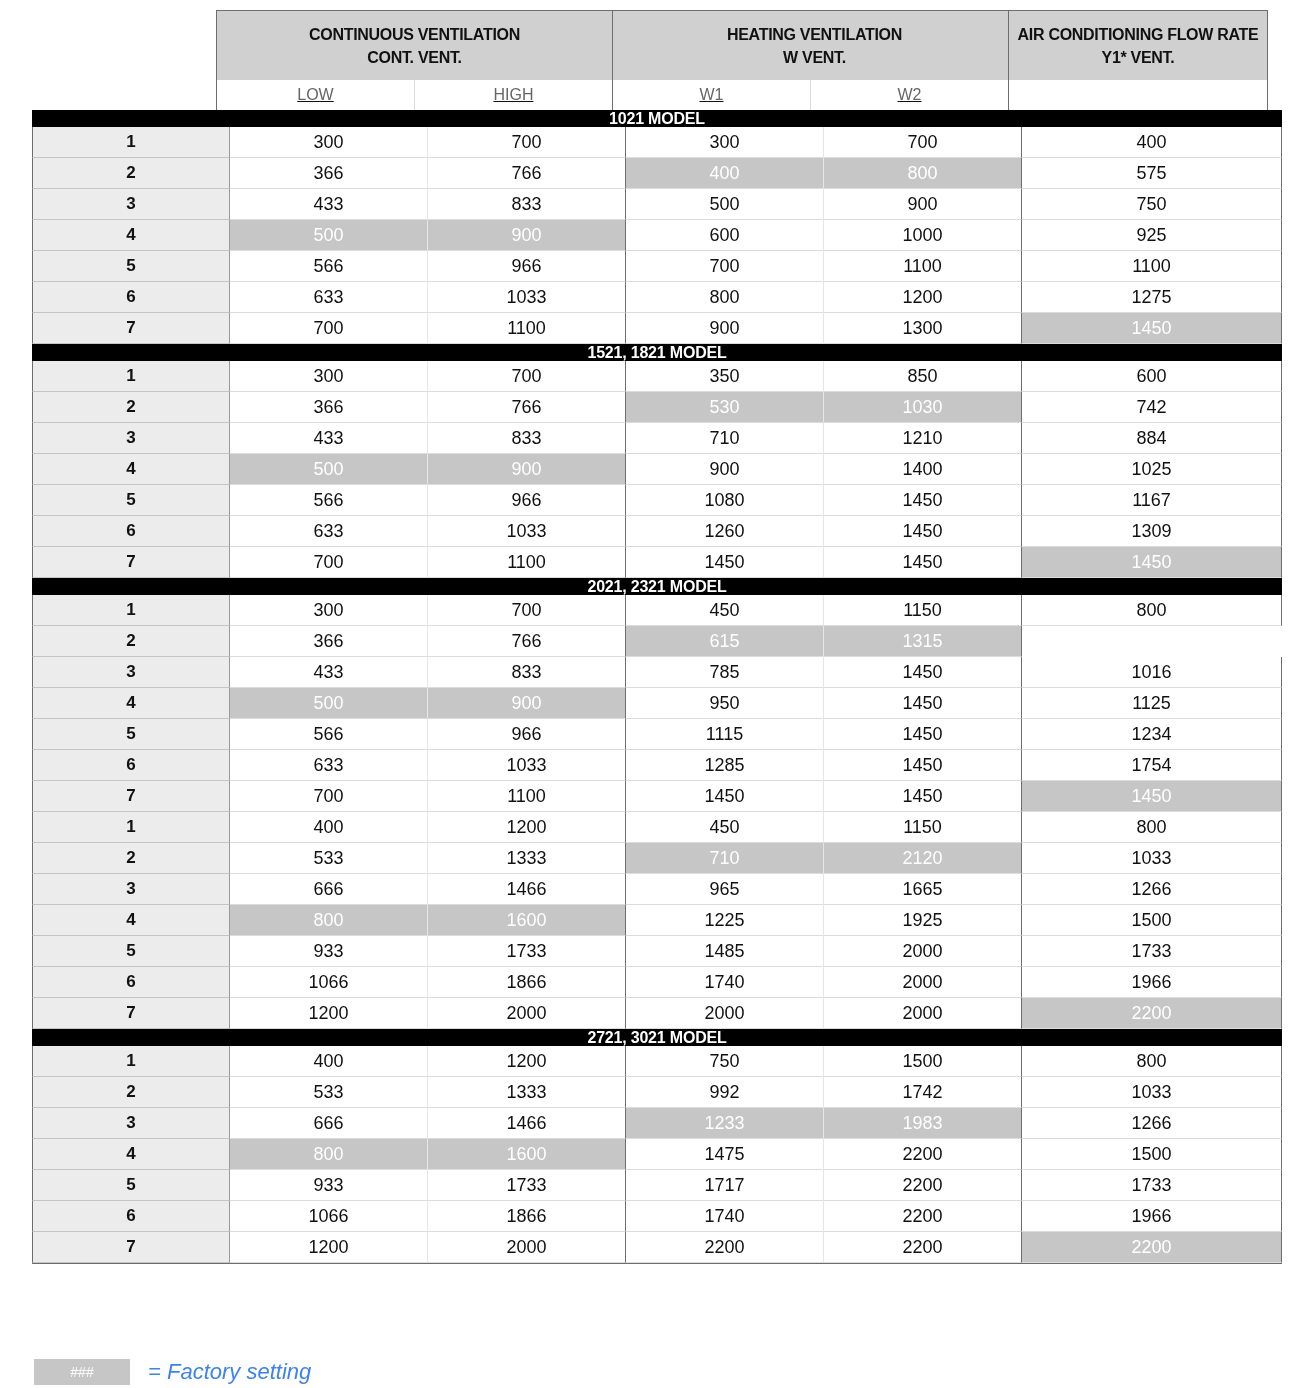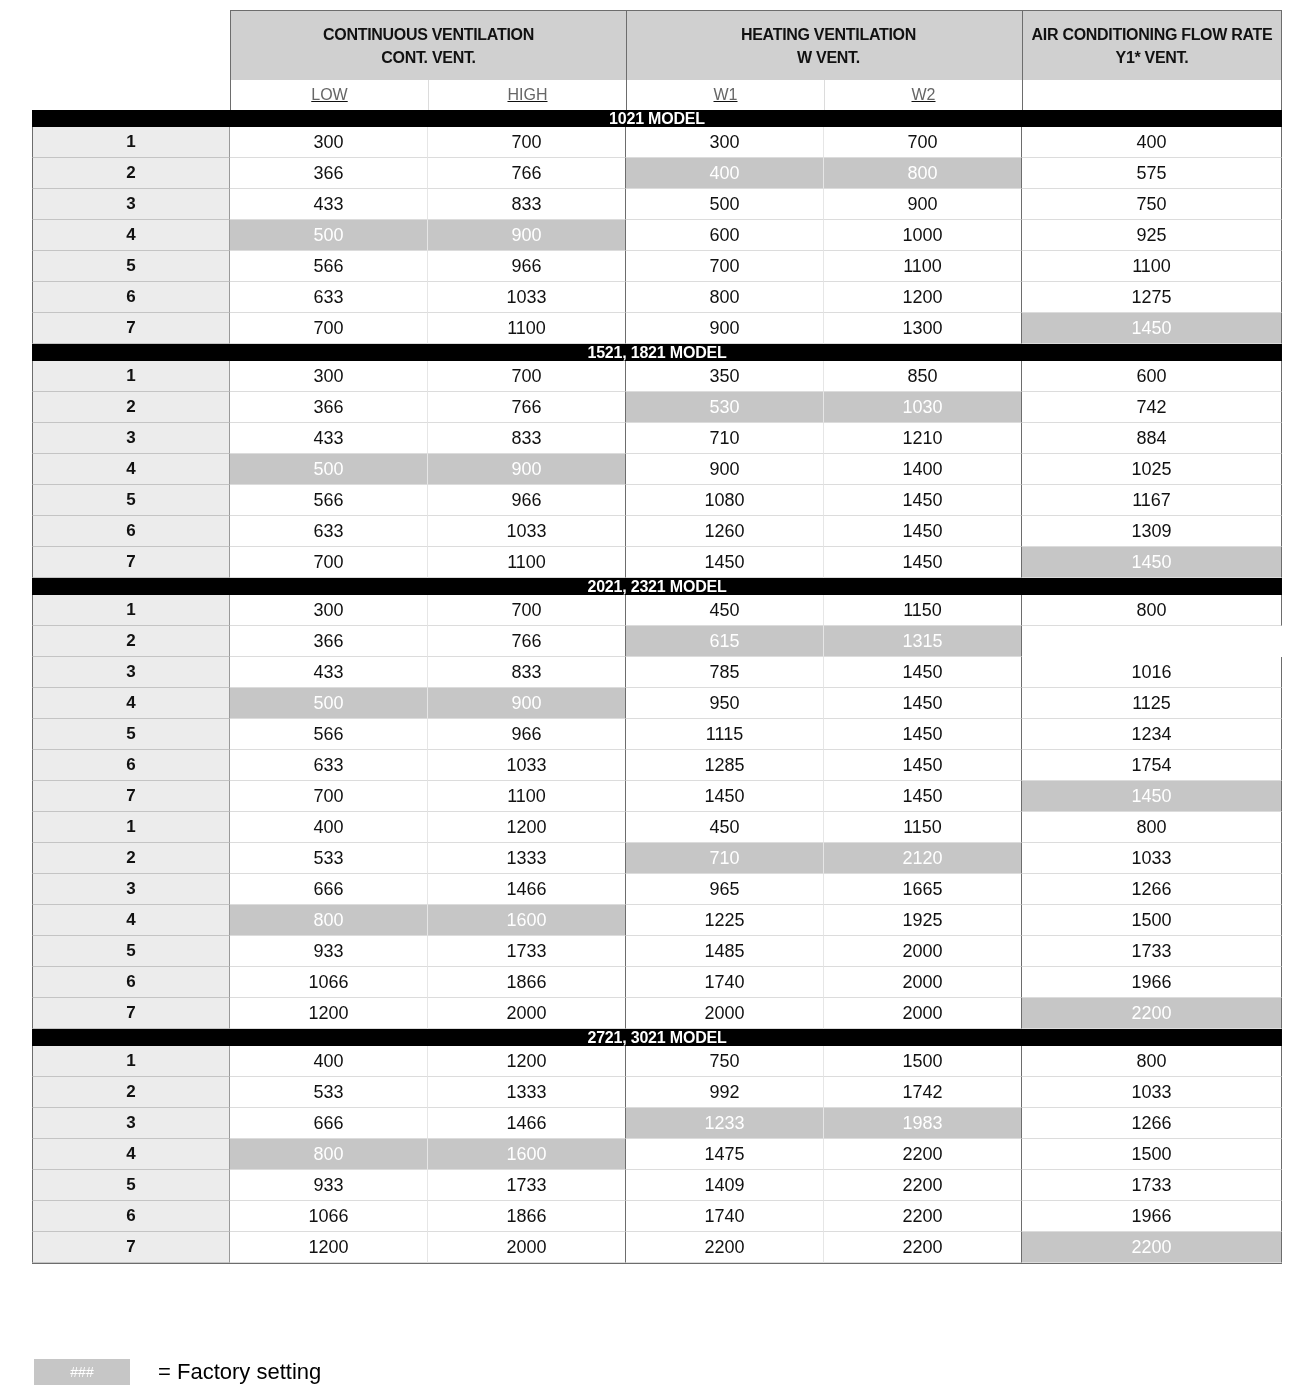--- a/index.html
+++ b/index.html
@@ -5,34 +5,34 @@
   html, body { margin: 0; padding: 0; background: #ffffff; }
   body { width: 1292px; height: 1388px; position: relative; font-family: "Liberation Sans", "DejaVu Sans", sans-serif; color: #111; }
   .row { display: flex; height: 31px; }
   .cell { box-sizing: border-box; display: flex; align-items: center; justify-content: center; font-size: 18px; border-bottom: 1px solid #dcdcdc; border-right: 1px solid #e6e6e6; }
   .c-label { width: 198px; background: #ececec; font-weight: bold; font-family: "Liberation Sans Narrow", "Liberation Sans", sans-serif; font-size: 17px; border-right: 1px solid #9a9a9a; border-bottom: 1px solid #c4c4c4; border-left: 1px solid #6d6d6d; }
   .c-low, .c-high, .c-w1, .c-w2 { width: 198px; }
   .c-high { border-right: 1.5px solid #6d6d6d; }
   .c-w2 { border-right: 1.5px solid #6d6d6d; }
   .c-ac { width: 260px; border-right: 1.5px solid #6d6d6d; }
   .fs { background: #c6c6c6; color: #ffffff; }
-  .head-wrap { position: absolute; left: 230px; top: 10px; width: 1052px; }
+  .head-wrap { position: absolute; left: 216px; top: 10px; width: 1052px; }
   .grp-row { display: flex; height: 70px; }
   .grp { box-sizing: border-box; background: #d0d0d0; display: flex; flex-direction: column; align-items: center; justify-content: center; font-weight: bold; font-size: 16px; line-height: 23px; text-align: center; letter-spacing: -0.3px; border-top: 1.5px solid #6d6d6d; border-left: 1.5px solid #6d6d6d; }
   .grp.last { border-right: 1.5px solid #6d6d6d; }
   .g1 { width: 396px; } .g2 { width: 396px; padding-left: 8px; } .g3 { width: 260px; }
   .sub-row { display: flex; height: 30px; text-decoration: underline; }
   .sub { box-sizing: border-box; width: 198px; display: flex; align-items: center; justify-content: center; font-size: 16px; color: #666; background: #fff; border-left: 1px solid #dcdcdc; }
   .sub.s1, .sub.s3 { border-left: 1.5px solid #6d6d6d; }
   .sub.s5 { width: 260px; border-left: 1.5px solid #6d6d6d; border-right: 1.5px solid #6d6d6d; }
   .body-wrap { position: absolute; left: 32px; top: 110px; width: 1250px; border-bottom: 1.5px solid #6d6d6d; }
   .band { height: 17px; background: #000; color: #fff; font-weight: bold; font-size: 16px; display: flex; align-items: center; justify-content: center; letter-spacing: -0.2px; }
   .legend { position: absolute; left: 34px; top: 1359px; display: flex; align-items: center; }
   .legend-swatch { width: 96px; height: 26px; background: #c6c6c6; color: #fff; display: flex; align-items: center; justify-content: center; font-size: 14px; }
-  .legend-text { margin-left: 28px; font-size: 22px; color: #000000; }
+  .legend-text { margin-left: 18px; font-size: 22px; color: #3b82f6; font-style: italic; }
 </style>
 </head>
 <body>
 
 <div class="head-wrap">
   <div class="grp-row">
     <div class="grp g1">
       <span>CONTINUOUS VENTILATION</span>
       <span>CONT. VENT.</span>
     </div>
@@ -311,21 +311,21 @@
       <div class="cell c-low fs">800</div>
       <div class="cell c-high fs">1600</div>
       <div class="cell c-w1">1475</div>
       <div class="cell c-w2">2200</div>
       <div class="cell c-ac">1500</div>
     </div>
     <div class="row">
       <div class="cell c-label">5</div>
       <div class="cell c-low">933</div>
       <div class="cell c-high">1733</div>
-      <div class="cell c-w1">1409</div>
+      <div class="cell c-w1">1717</div>
       <div class="cell c-w2">2200</div>
       <div class="cell c-ac">1733</div>
     </div>
     <div class="row">
       <div class="cell c-label">6</div>
       <div class="cell c-low">1066</div>
       <div class="cell c-high">1866</div>
       <div class="cell c-w1">1740</div>
       <div class="cell c-w2">2200</div>
       <div class="cell c-ac">1966</div>

